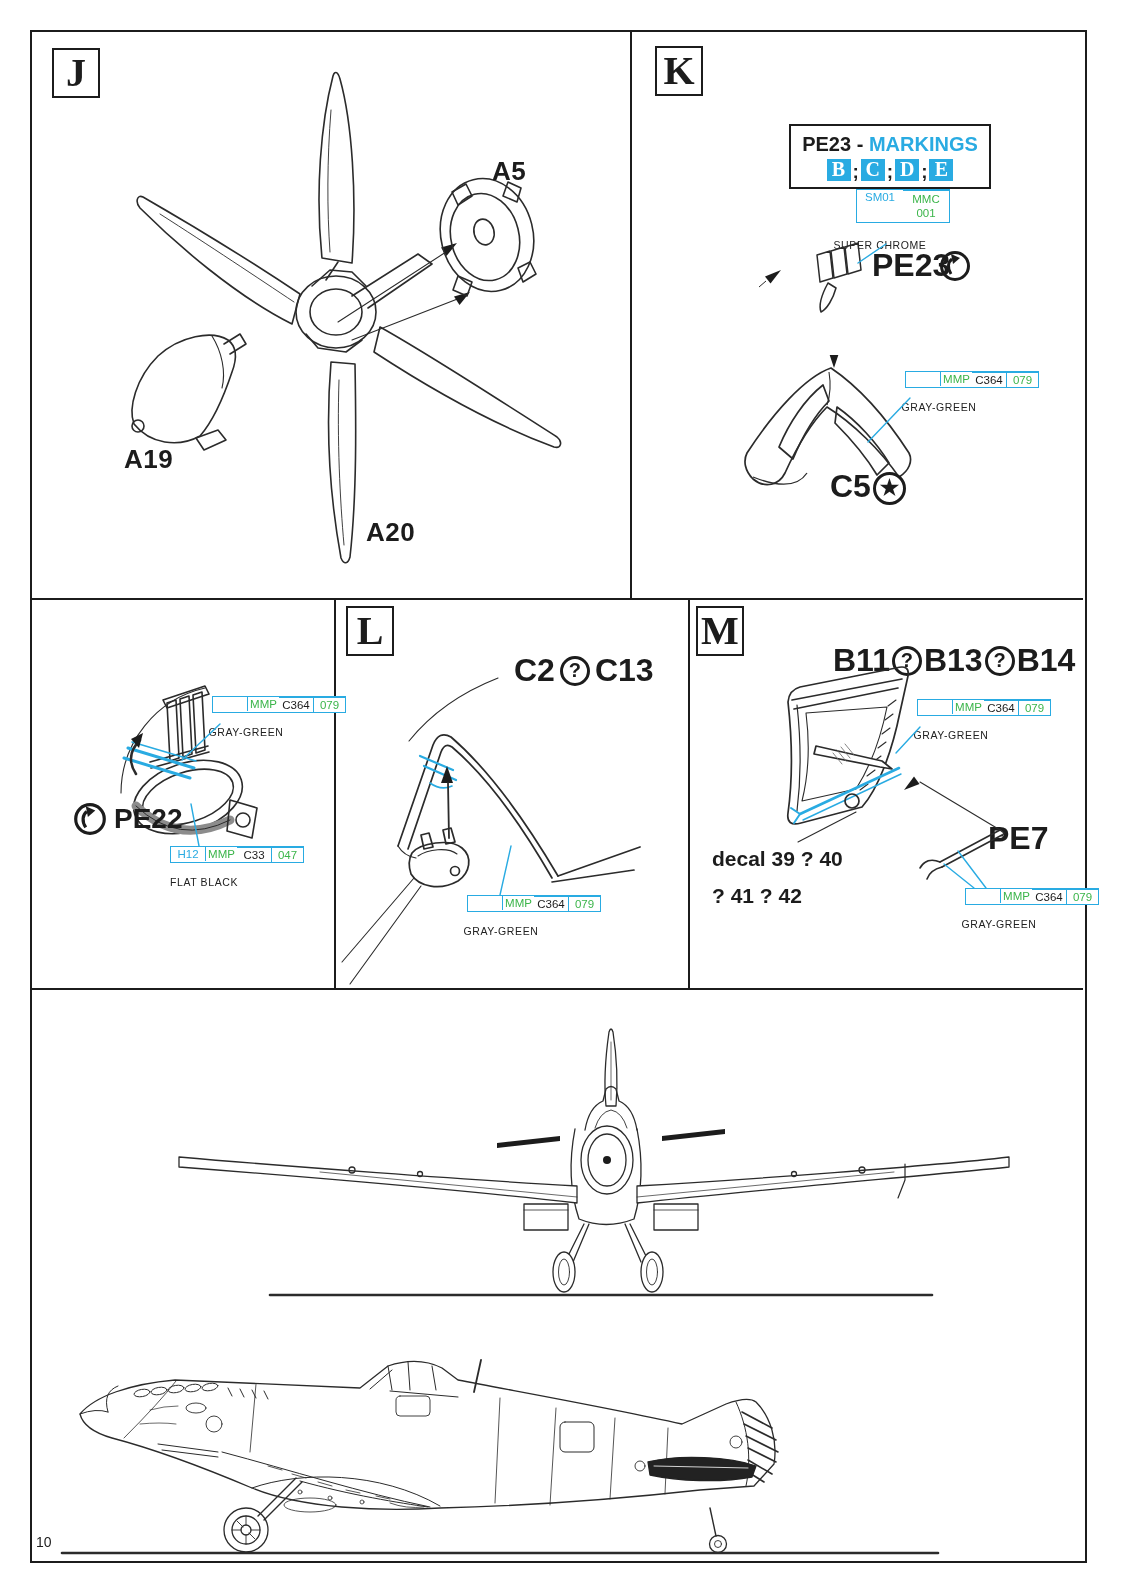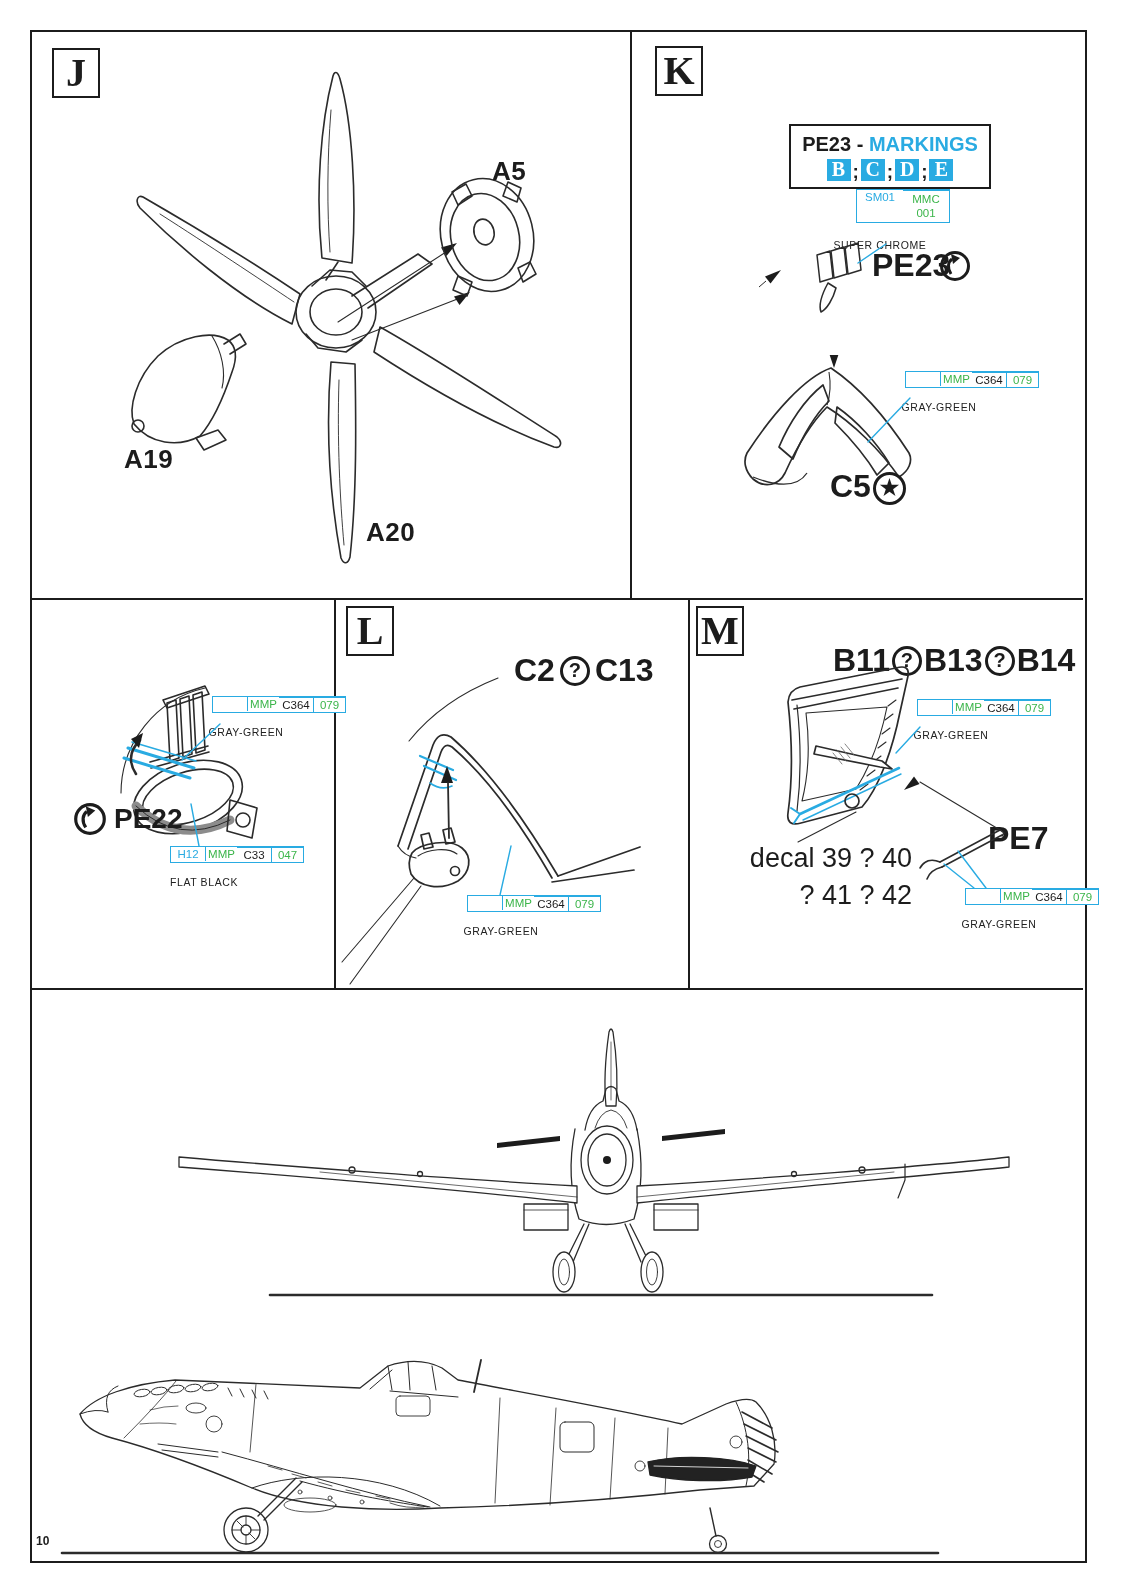--- a/index.html
+++ b/index.html
@@ -38,22 +38,22 @@
   .pbx-tall{height:30px;line-height:14px;padding-top:1px;}
   
   .markings-box{left:789px;top:124px;width:198px;height:61px;border:2px solid var(--ink);background:#fff;
     display:flex;flex-direction:column;align-items:center;justify-content:center;gap:3px;}
   .markings-line1{font-weight:bold;font-size:20px;white-space:nowrap;}
   .markings-line1 .mk{color:var(--cyan);}
   .mk-blocks{display:flex;align-items:flex-end;gap:1px;font-weight:bold;}
   .mk-block{width:24px;height:22px;background:var(--cyan);color:#fff;display:inline-flex;align-items:center;justify-content:center;
     font-family:"Liberation Serif",serif;font-size:20px;}
   .mk-sep{font-size:19px;color:var(--ink);line-height:1;padding:0 1px 0 1px;}
-  .decal-note{font-weight:normal;font-size:27px;text-align:right;line-height:37px;white-space:nowrap;}
-  .pagenum{font-weight:bold;font-size:12px;}
+  .decal-note{font-weight:bold;font-size:21px;text-align:left;line-height:37px;white-space:nowrap;}
+  .pagenum{font-weight:normal;font-size:14px;}
   svg{display:block;}
   .art path,.art line,.art ellipse,.art circle,.art rect,.art polyline{vector-effect:non-scaling-stroke;}
 </style>
 </head>
 <body>
 
 <div class="abs page-border"></div>
 <div class="abs divider" style="left:630px;top:32px;width:2px;height:566px;"></div>
 <div class="abs divider" style="left:32px;top:598px;width:1051px;height:2px;"></div>
 <div class="abs divider" style="left:334px;top:600px;width:2px;height:388px;"></div>

